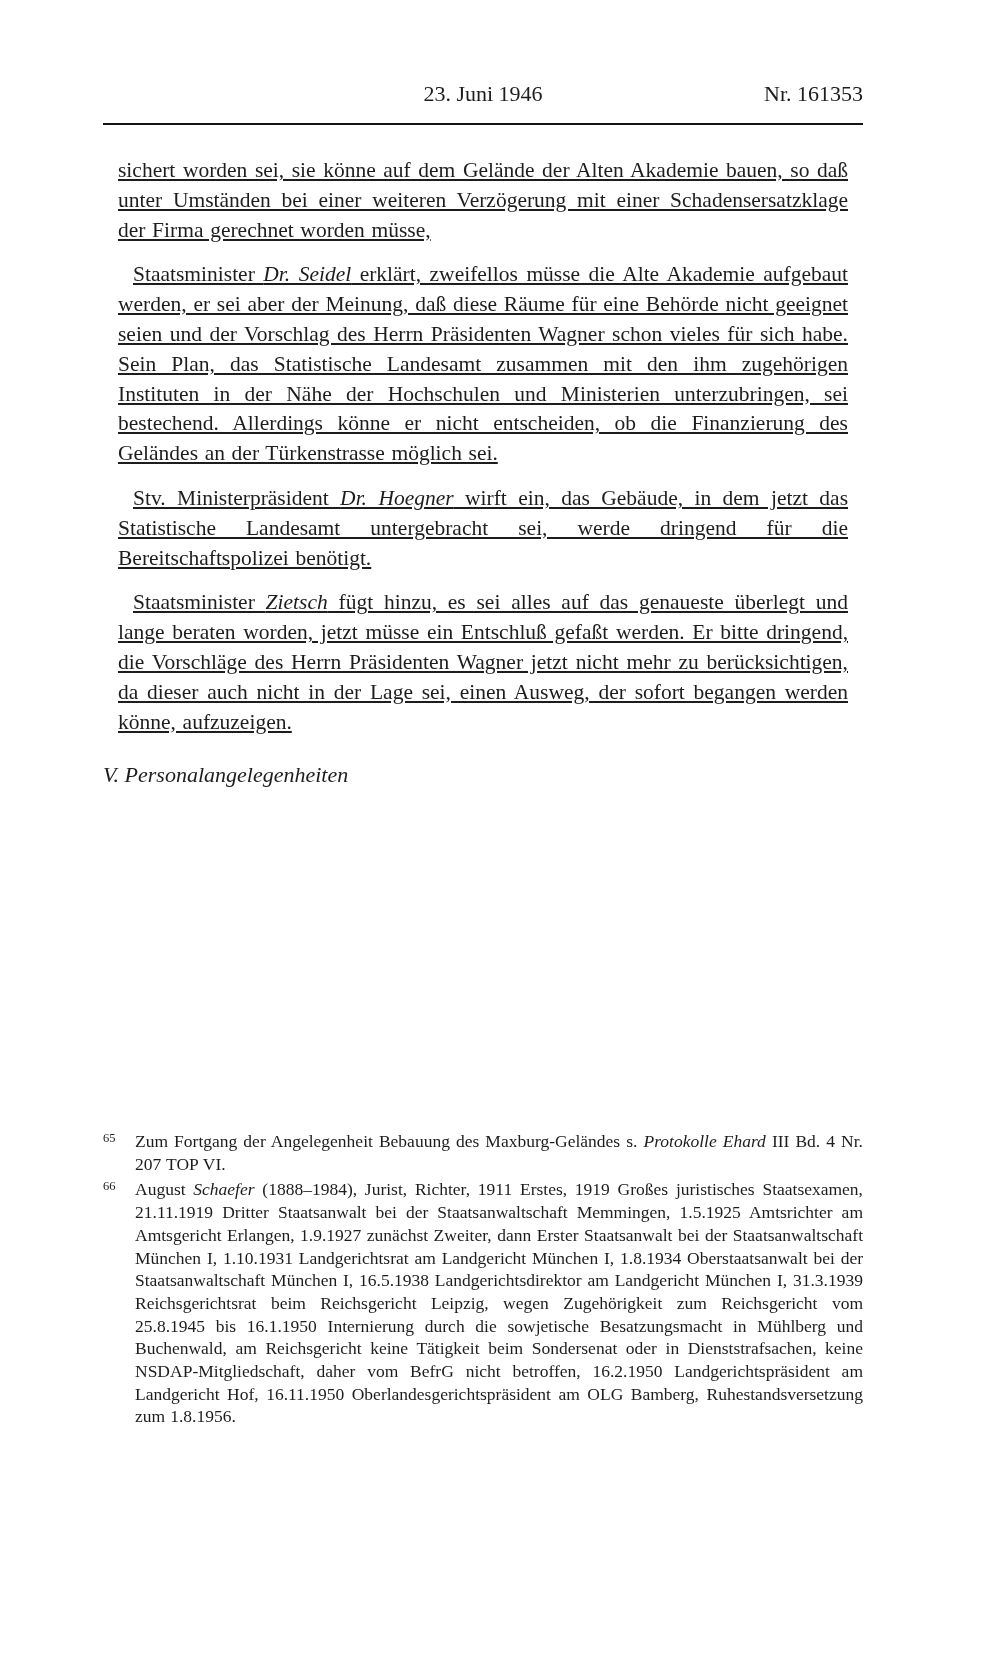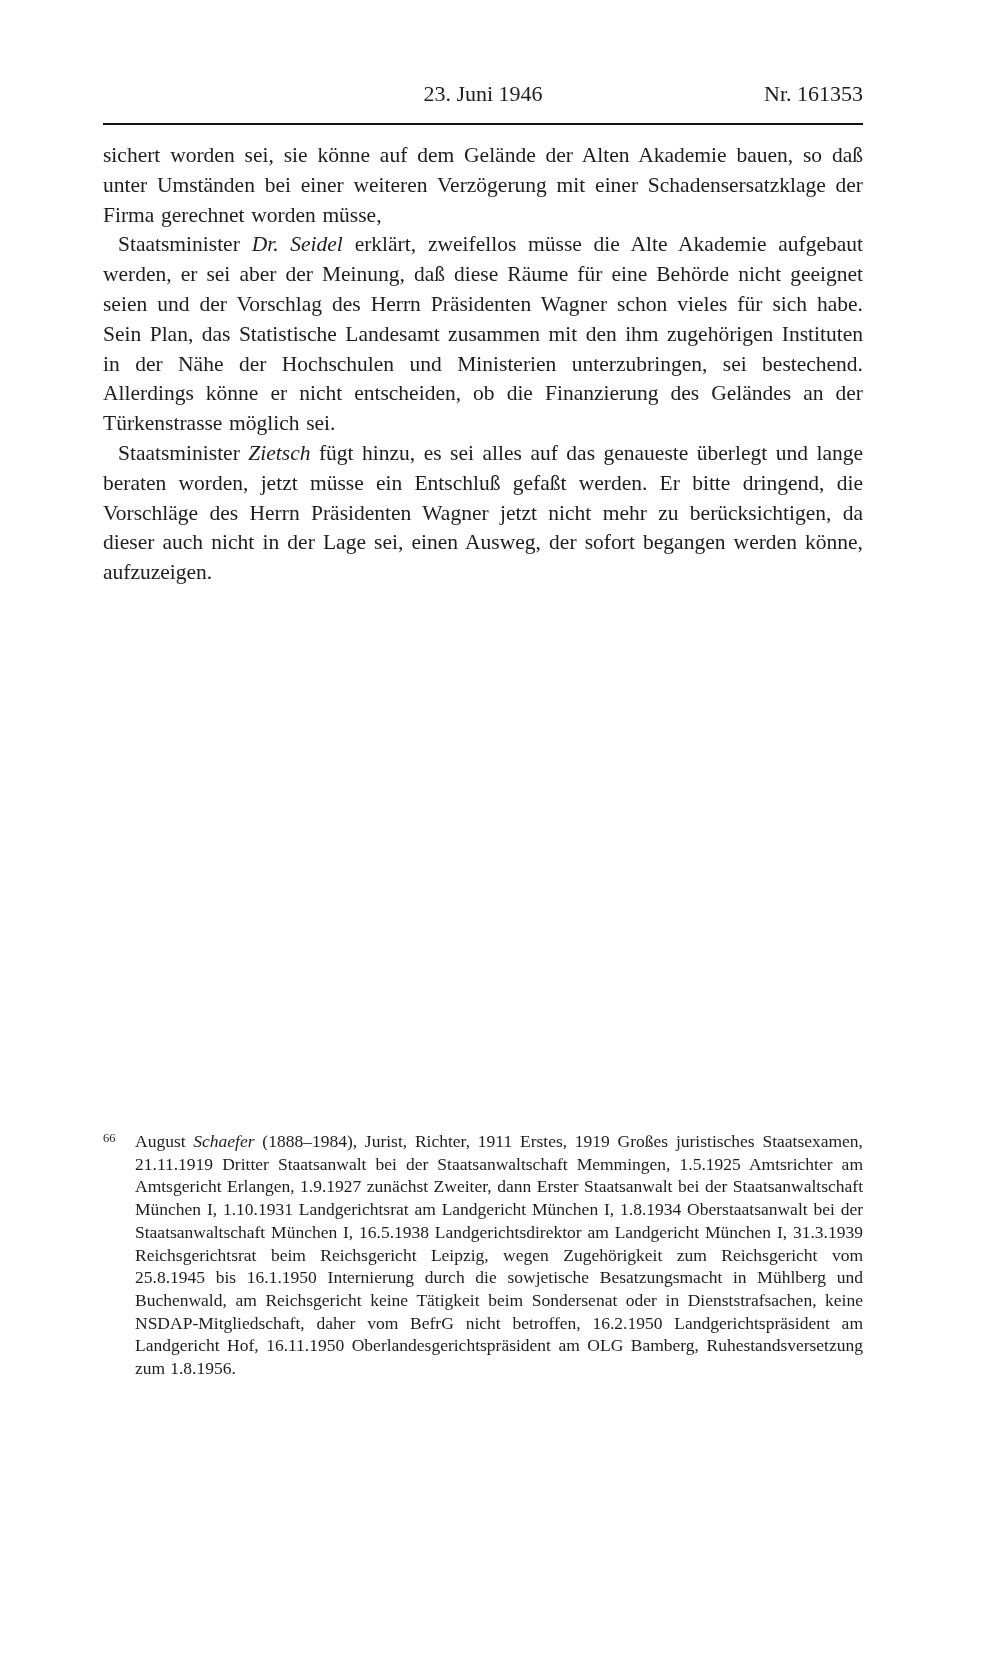--- a/index.html
+++ b/index.html
@@ -41,25 +41,26 @@
     height: 0;
     border-top: 2.5px solid #141414;
   }
   .text-column {
     position: absolute;
     top: 141px;
     left: 103px;
     width: 760px;
   }
   p.para {
-    margin: 0;
+    margin: 15px;
     font-size: 21.5px;
     line-height: 29.8px;
     text-align: justify;
     word-spacing: 0.06em;
+    text-decoration: underline;
   }
   p.para.indent { text-indent: 15px; }
   .italic { font-style: italic; }
   sup.fnref {
     font-size: 14px;
     line-height: 0;
     vertical-align: 7px;
     letter-spacing: 0.02em;
   }
   h2.section-heading {
@@ -104,28 +105,31 @@
   </div>
 
   <div class="header-rule"></div>
 
   <div class="text-column">
 
     <p class="para"><span>sichert worden sei, sie könne auf dem Gelände der Alten Akademie bauen, so daß unter Umständen bei einer weiteren Verzögerung mit einer Schadensersatzklage der Firma gerechnet worden müsse,</span></p>
 
     <p class="para indent"><span>Staatsminister </span><span class="italic">Dr. Seidel</span><span> erklärt, zweifellos müsse die Alte Akademie aufgebaut werden, er sei aber der Meinung, daß diese Räume für eine Behörde nicht geeignet seien und der Vorschlag des Herrn Präsidenten Wagner schon vieles für sich habe. Sein Plan, das Statistische Landesamt zusammen mit den ihm zugehörigen Instituten in der Nähe der Hochschulen und Ministerien unterzubringen, sei bestechend. Allerdings könne er nicht entscheiden, ob die Finanzierung des Geländes an der Türkenstrasse möglich sei.</span></p>
 
+    <p class="para indent"><span>Stv. Ministerpräsident </span><span class="italic">Dr. Hoegner</span><span> wirft ein, das Gebäude, in dem jetzt das Statistische Landesamt untergebracht sei, werde dringend für die Bereitschaftspolizei benötigt.</span></p>
 
     <p class="para indent"><span>Staatsminister </span><span class="italic">Zietsch</span><span> fügt hinzu, es sei alles auf das genaueste überlegt und lange beraten worden, jetzt müsse ein Entschluß gefaßt werden. Er bitte dringend, die Vorschläge des Herrn Präsidenten Wagner jetzt nicht mehr zu berücksichtigen, da dieser auch nicht in der Lage sei, einen Ausweg, der sofort begangen werden könne, aufzuzeigen.</span></p>
 
 
+    <h2 class="section-heading">V. Personalangelegenheiten</h2>
 
 
   </div>
 
   <div class="footnotes">
 
+    <div class="footnote"><span class="fn-marker">65</span><span>Zum Fortgang der Angelegenheit Bebauung des Maxburg-Geländes s. </span><span class="italic">Protokolle Ehard</span><span> III Bd. 4 Nr. 207 TOP VI.</span></div>
 
     <div class="footnote"><span class="fn-marker">66</span><span>August </span><span class="italic">Schaefer</span><span> (1888–1984), Jurist, Richter, 1911 Erstes, 1919 Großes juristisches Staatsexamen, 21.11.1919 Dritter Staatsanwalt bei der Staatsanwaltschaft Memmingen, 1.5.1925 Amtsrichter am Amtsgericht Erlangen, 1.9.1927 zunächst Zweiter, dann Erster Staatsanwalt bei der Staatsanwaltschaft München I, 1.10.1931 Landgerichtsrat am Landgericht München I, 1.8.1934 Oberstaatsanwalt bei der Staatsanwaltschaft München I, 16.5.1938 Landgerichtsdirektor am Landgericht München I, 31.3.1939 Reichsgerichtsrat beim Reichsgericht Leipzig, wegen Zugehörigkeit zum Reichsgericht vom 25.8.1945 bis 16.1.1950 Internierung durch die sowjetische Besatzungsmacht in Mühlberg und Buchenwald, am Reichsgericht keine Tätigkeit beim Sondersenat oder in Dienststrafsachen, keine NSDAP-Mitgliedschaft, daher vom BefrG nicht betroffen, 16.2.1950 Landgerichtspräsident am Landgericht Hof, 16.11.1950 Oberlandesgerichtspräsident am OLG Bamberg, Ruhestandsversetzung zum 1.8.1956.</span></div>
 
   </div>
 
 </div>
 
 </body></html>

